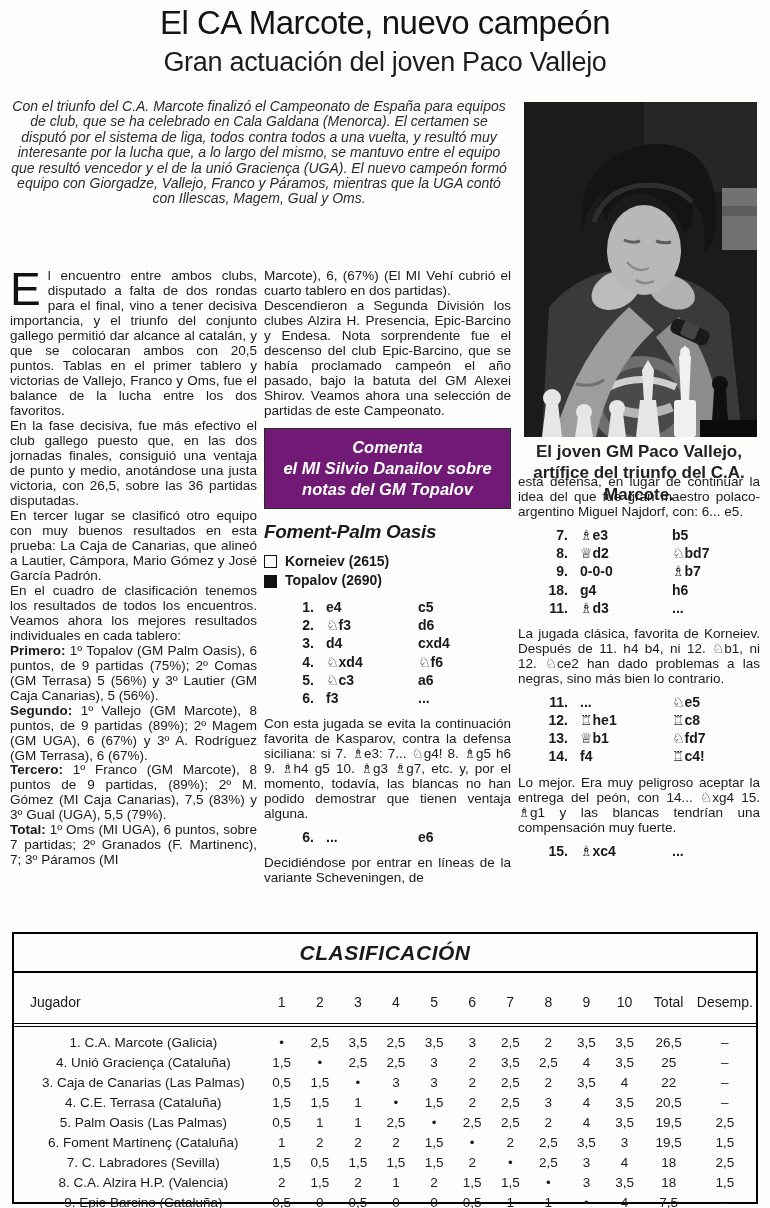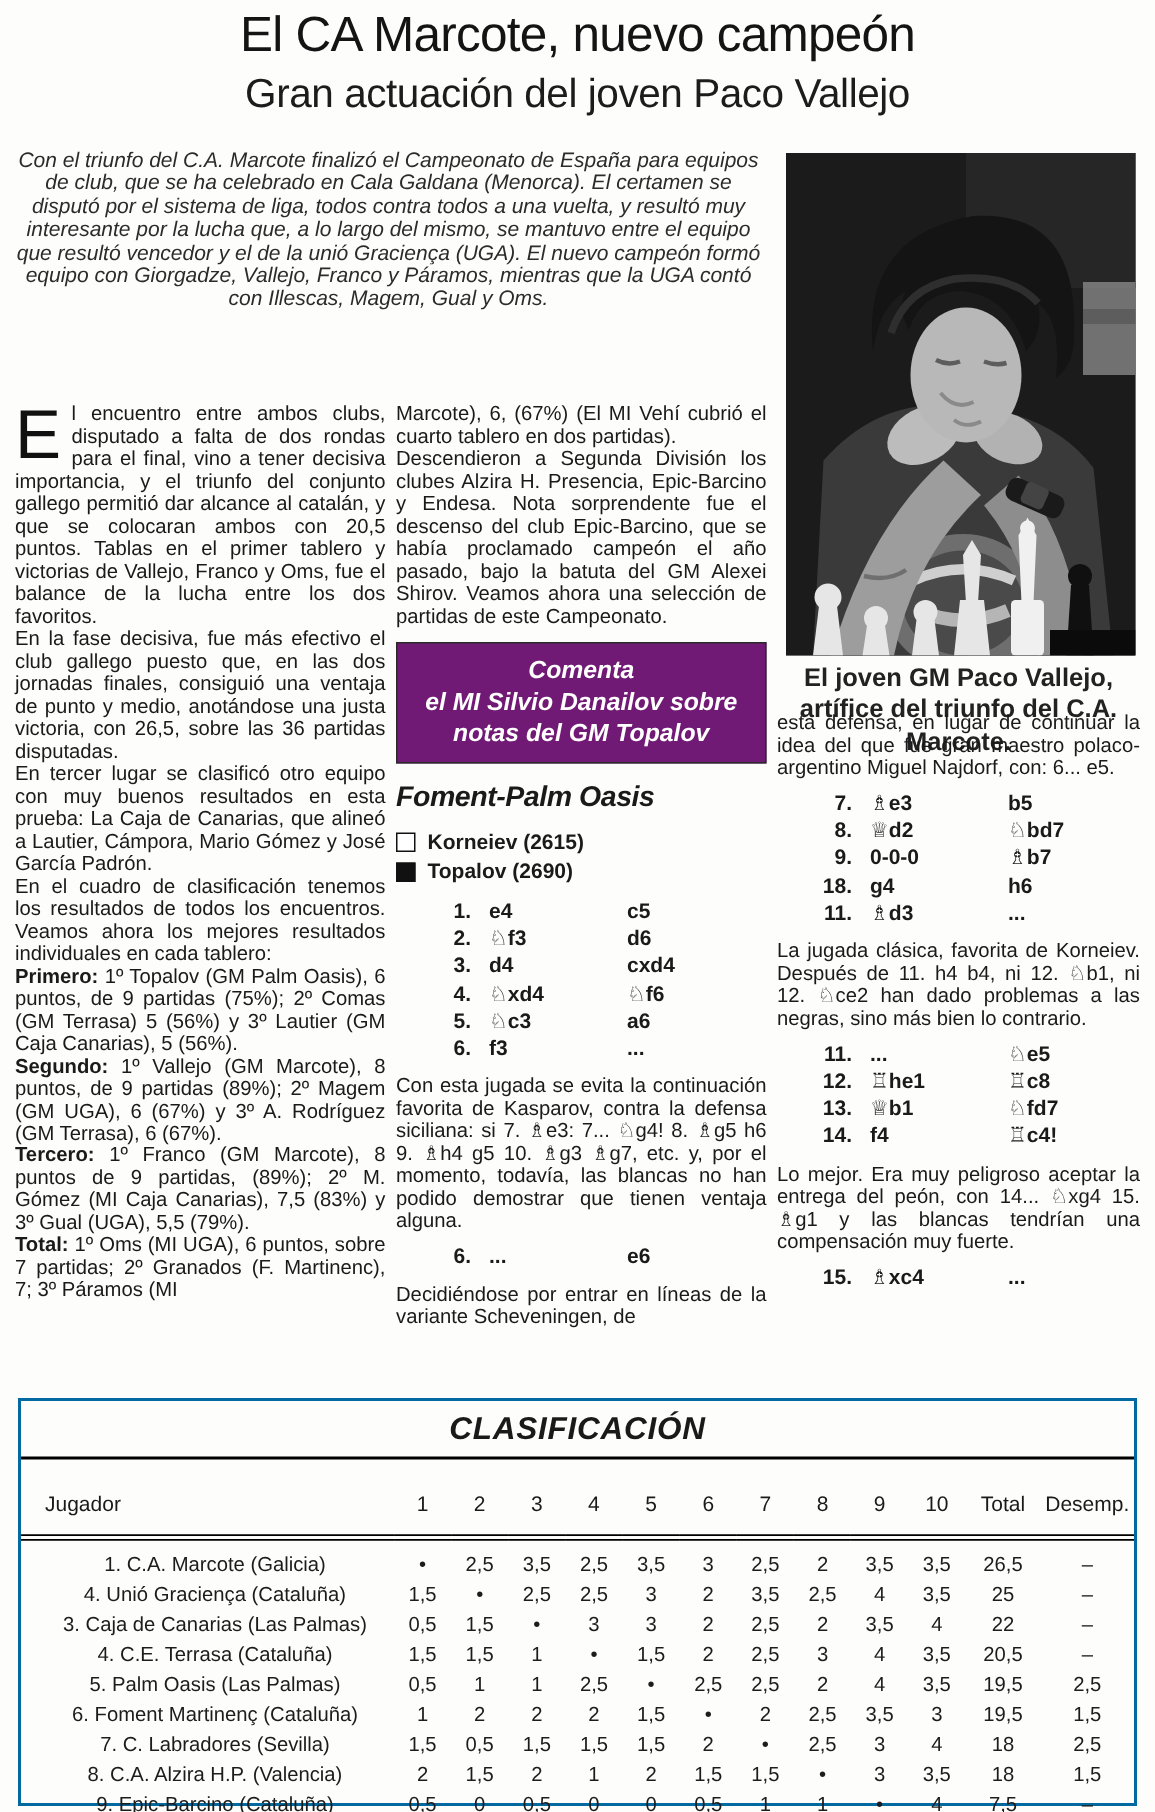--- a/index.html
+++ b/index.html
@@ -55,21 +55,21 @@
   .sq.black{background:#111;border:1.5px solid #111;}
   
   .moves{margin:7px 0 9px 0;padding-left:14px;}
   .move-row{display:flex;font-weight:700;font-size:14px;line-height:1.3;}
   .mc0{width:36px;text-align:right;padding-right:12px;flex:0 0 auto;}
   .mc1{width:92px;flex:0 0 auto;}
   .mc2{flex:1;}
   
   .classif{
     position:absolute;left:12px;top:932px;width:742px;height:268px;
-    border:2px solid #0369a1;background:#fdfdfb;
+    border:2px solid #000000;background:#fdfdfb;
   }
   .classif-title{
     text-align:center;font-size:21px;font-weight:700;font-style:italic;
     letter-spacing:0.5px;padding:7px 0 6px 0;border-bottom:2px solid #000;
   }
   table.ct{width:100%;border-collapse:collapse;table-layout:fixed;font-size:13.5px;}
   table.ct th{font-weight:400;font-size:14px;padding:21px 0 13px 0;border-bottom:4px double #000;text-align:center;}
   table.ct th.th-name{text-align:left;padding-left:16px;width:232px;}
   table.ct th.th-num{width:38px;}
   table.ct th.th-total{width:50px;}

